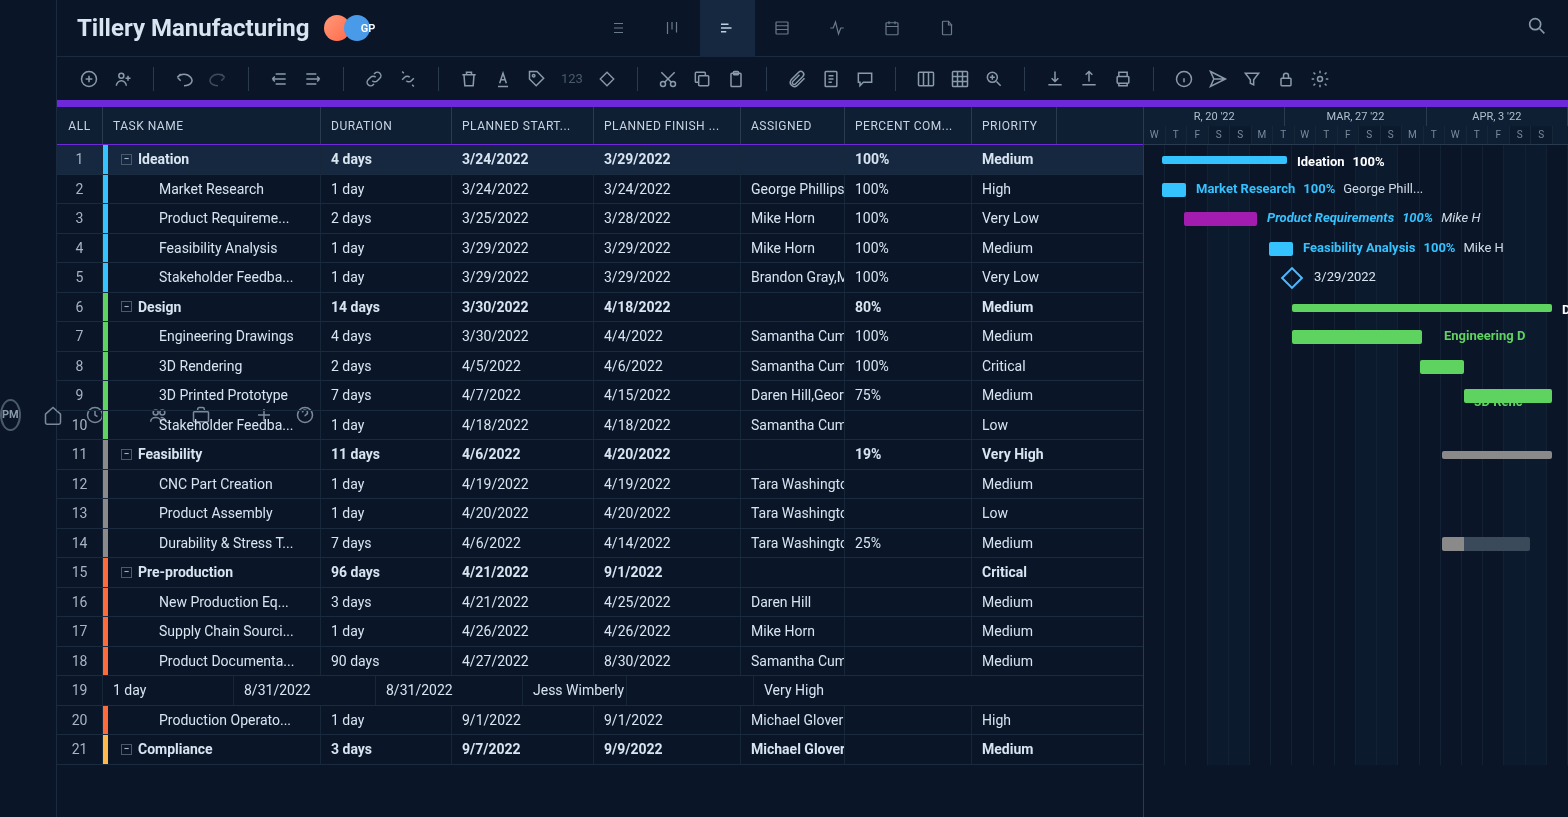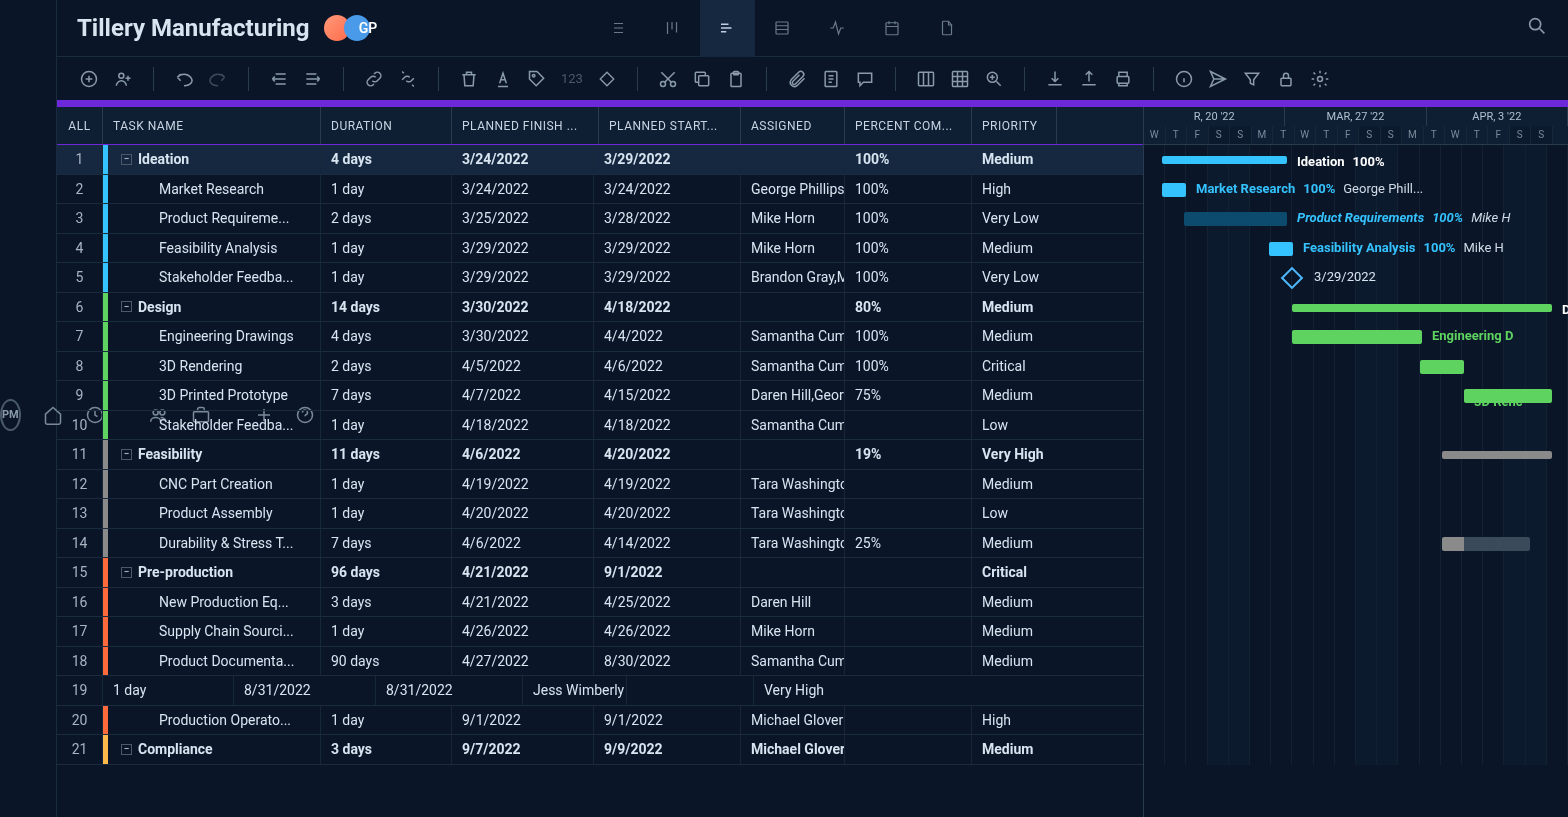--- a/index.html
+++ b/index.html
@@ -7,21 +7,21 @@
 .app { display:flex; height:100%; }
 .leftbar { width:57px; background:#0a1628; border-right:1px solid #1a2b3f; display:flex; flex-direction:row; align-items:center; padding-top:12px; gap:22px; }
 .leftbar .logo { width:32px; height:32px; border:2px solid #4a5a6a; border-radius:50%; display:flex; align-items:center; justify-content:center; font-size:11px; font-weight:700; color:#8a9aab; }
 .leftbar-icon { width:22px; height:22px; display:flex; align-items:center; justify-content:center; color:#7a8a9a; cursor:pointer; }
 .leftbar-spacer { flex:1; }
 .leftbar .avatar { width:26px; height:26px; border-radius:50%; background:linear-gradient(135deg,#ff7b5a,#ff5a3a); margin-bottom:14px; }
 .main { flex:1; display:flex; flex-direction:column; }
 .topbar { height:57px; display:flex; align-items:center; padding:0 20px; border-bottom:1px solid #1a2b3f; }
 .title { font-size:24px; font-weight:700; color:#d8e4f0; }
 .avatars { display:flex; margin-left:20px; }
-.avatars .av { width:26px; height:26px; border-radius:50%; margin-left:-6px; display:flex; align-items:center; justify-content:center; font-size:14px; font-weight:600;padding-left:23px; }
+.avatars .av { width:26px; height:26px; border-radius:50%; margin-left:-6px; display:flex; align-items:center; justify-content:center; font-size:11px; font-weight:600;padding-left:23px; }
 .av1 { background:linear-gradient(135deg,#ff9a7a,#ff6a4a); }
 .av2 { background:#4a9aea; color:#fff; }
 .viewtabs { display:flex; margin-left:220px; gap:0; }
 .vtab { width:55px; height:57px; display:flex; align-items:center; justify-content:center; color:#6a7a8a; cursor:pointer; }
 .vtab.active { background:#152840; color:#c0d0e0; }
 .topbar .spacer { flex:1; }
 .search-btn { color:#8a9aab; cursor:pointer; }
 .toolbar { height:50px; display:flex; align-items:center; padding:0 22px; gap:14px; border-bottom:7px solid #6d28d9; }
 .tb-icon { width:20px; height:20px; display:flex; align-items:center; justify-content:center; color:#8a9aab; cursor:pointer; }
 .tb-sep { width:1px; height:24px; background:#2a3b4f; margin:0 6px; }
@@ -347,22 +347,22 @@
           </svg>
         </div>
     </div>
 
     <div class="content">
       <div class="grid-pane">
         <div class="grid-head">
           <div class="gh col-num">ALL</div>
           <div class="gh col-task">TASK NAME</div>
           <div class="gh col-dur">DURATION</div>
+          <div class="gh col-start">PLANNED START...</div>
           <div class="gh col-fin">PLANNED FINISH ...</div>
-          <div class="gh col-start">PLANNED START...</div>
           <div class="gh col-asn">ASSIGNED</div>
           <div class="gh col-pct">PERCENT COM...</div>
           <div class="gh col-pri">PRIORITY</div>
         </div>
         <div class="grid-body" id="grid-body">
             <div class="row parent sel">
               <div class="cell num">1</div>
               <div class="cell task">
                 <div class="stripe" style="background:#35c3ff"></div>
                 <div class="task-inner">
@@ -741,21 +741,21 @@
             <div class="gantt-row">
               <div class="bar" style="left: 18px; width: 24px; background: rgb(53, 195, 255);">
                 <div class="bar-label" style="color: rgb(53, 195, 255);">
                   <span>Market Research</span>
                   <span class="pct">100%</span>
                   <span class="asn">George Phill...</span>
                 </div>
               </div>
             </div>
             <div class="gantt-row">
-              <div class="bar" style="left: 40px; width: 103px; background: #0c4a6e; font-style: italic;">
+              <div class="bar" style="left: 40px; width: 73px; background: #a21caf; font-style: italic;">
                 <div class="bar-label" style="color: rgb(53, 195, 255);">
                   <span>Product Requirements</span>
                   <span class="pct">100%</span>
                   <span class="asn">Mike H</span>
                 </div>
               </div>
             </div>
             <div class="gantt-row">
               <div class="bar" style="left: 125px; width: 24px; background: rgb(53, 195, 255);">
                 <div class="bar-label" style="color: rgb(53, 195, 255);">
@@ -771,21 +771,21 @@
             </div>
             <div class="gantt-row">
               <div class="bar parent" style="left: 148px; width: 260px; background: rgb(95, 211, 95);">
                 <div class="bar-label" style="color: rgb(255, 255, 255);">
                   <span>Design</span>
                 </div>
               </div>
             </div>
             <div class="gantt-row">
               <div class="bar" style="left: 148px; width: 130px; background: rgb(95, 211, 95);">
-                <div class="bar-label" style="color: rgb(95, 211, 95);">
+                <div class="bar-label" style="color: rgb(95, 211, 95); margin-left: 12px;">
                   <span>Engineering D</span>
                 </div>
               </div>
             </div>
             <div class="gantt-row">
               <div class="bar" style="left: 276px; width: 44px; background: rgb(95, 211, 95);">
                 <div class="bar-label" style="color: rgb(95, 211, 95); margin-top: 36px;">
                   <span>3D Renc</span>
                 </div>
               </div>

